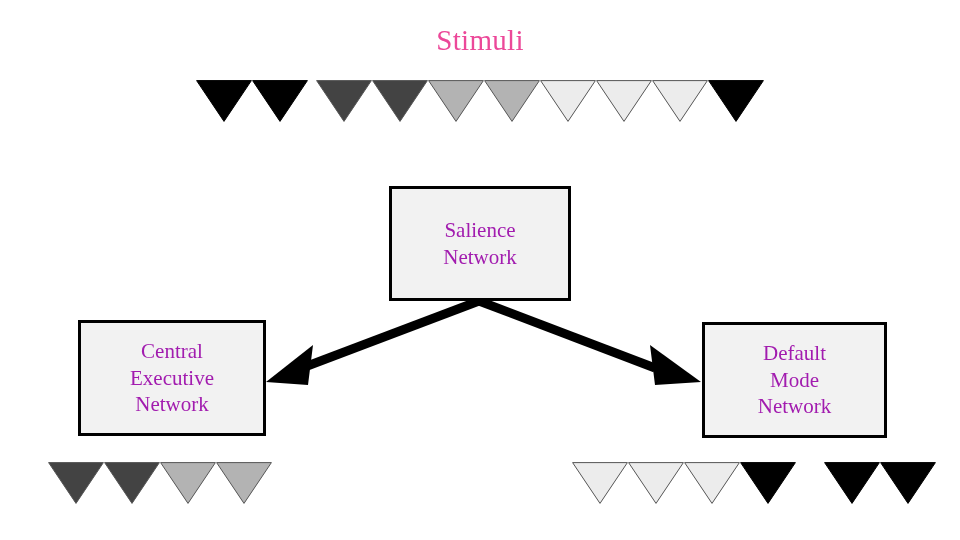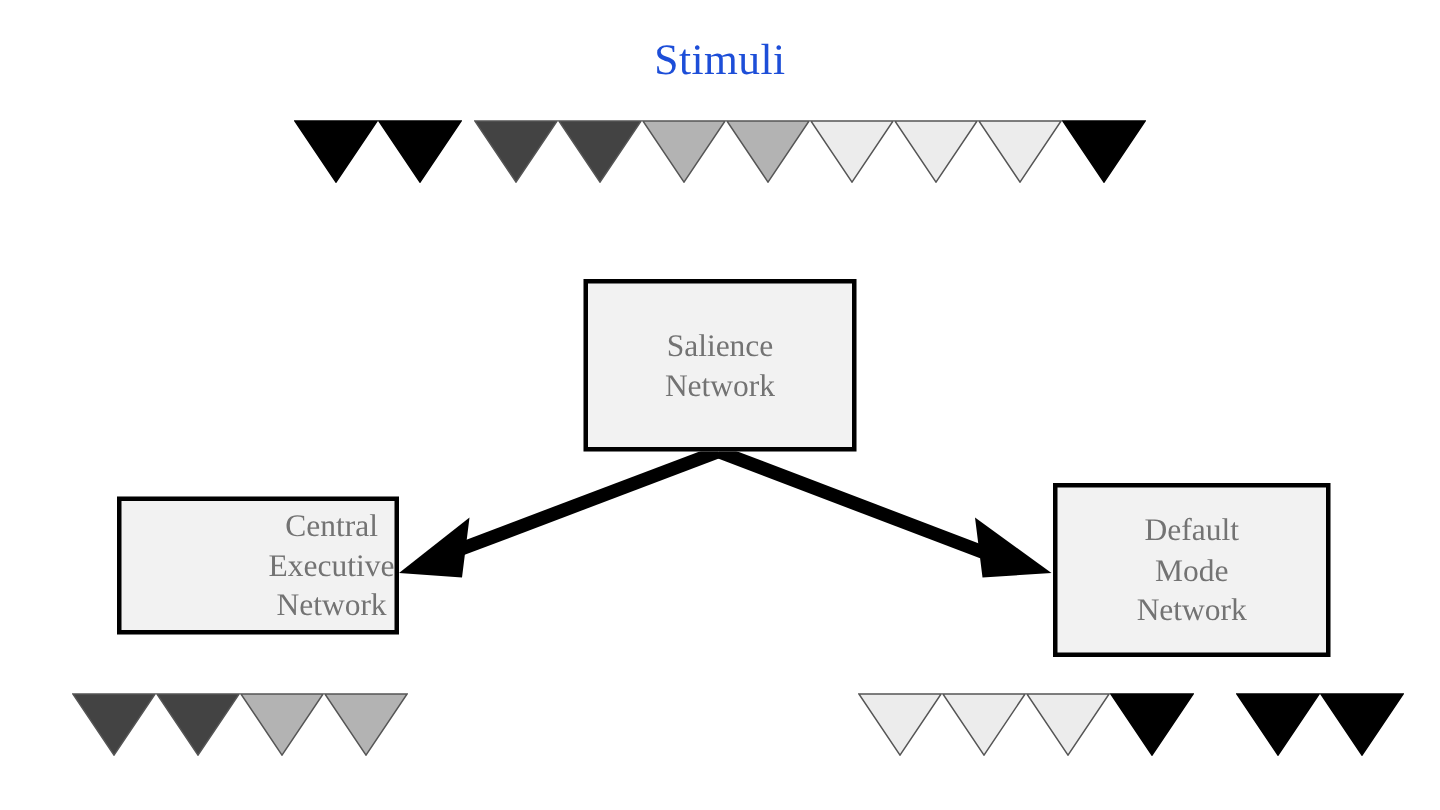--- a/index.html
+++ b/index.html
@@ -19,21 +19,21 @@
 
   
   .title {
     position: absolute;
     left: 0;
     top: 26px;
     width: 960px;
     text-align: center;
     font-family: "Liberation Serif", "DejaVu Serif", serif;
     font-size: 29px;
-    color: #1d4ed8;
+    color: #ec4899;
     letter-spacing: 0.3px;
     line-height: 1;
   }
 
   
   .tri-row {
     position: absolute;
     display: flex;
     align-items: flex-start;
   }
@@ -51,31 +51,31 @@
     box-sizing: border-box;
     background: #f2f2f2;
     border: 3px solid #000000;
     display: flex;
     align-items: center;
     justify-content: center;
     text-align: center;
     font-family: "Liberation Serif", "DejaVu Serif", serif;
     font-size: 21px;
     line-height: 1.28;
-    color: #737373;
+    color: #a21caf;
   }
   .net-box .lbl { display: block; white-space: pre-line; }
 
   #box-salience {
     left: 389px; top: 186px;
     width: 182px; height: 115px;
   }
   #box-cen {
-    left: 78px; top: 331px;
-    width: 188px; height: 92px; justify-content: flex-end;
+    left: 78px; top: 320px;
+    width: 188px; height: 116px;
   }
   #box-dmn {
     left: 702px; top: 322px;
     width: 185px; height: 116px; justify-content: center;
   }
 
   
   #arrows {
     position: absolute;
     left: 0; top: 0;

